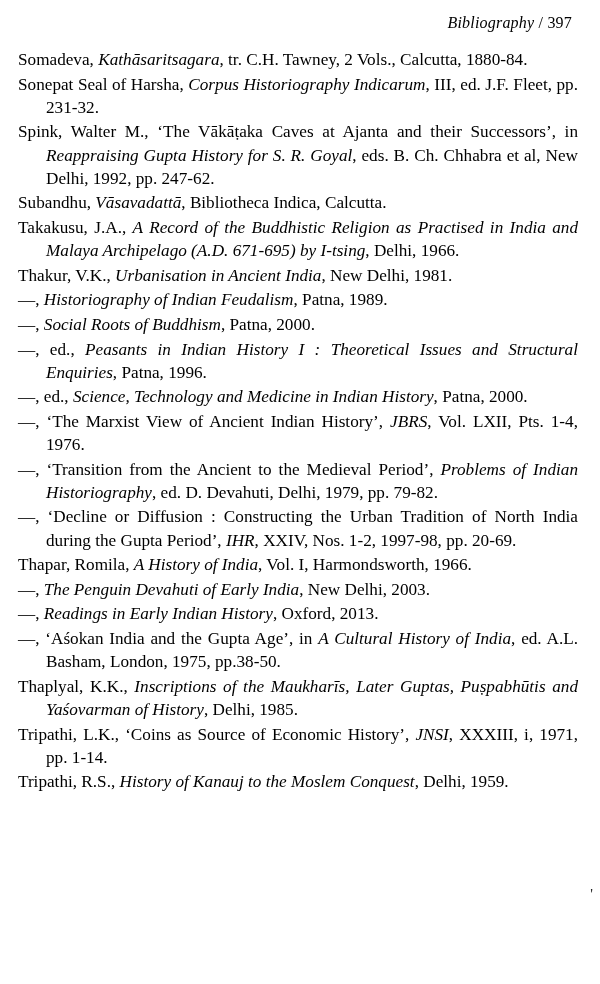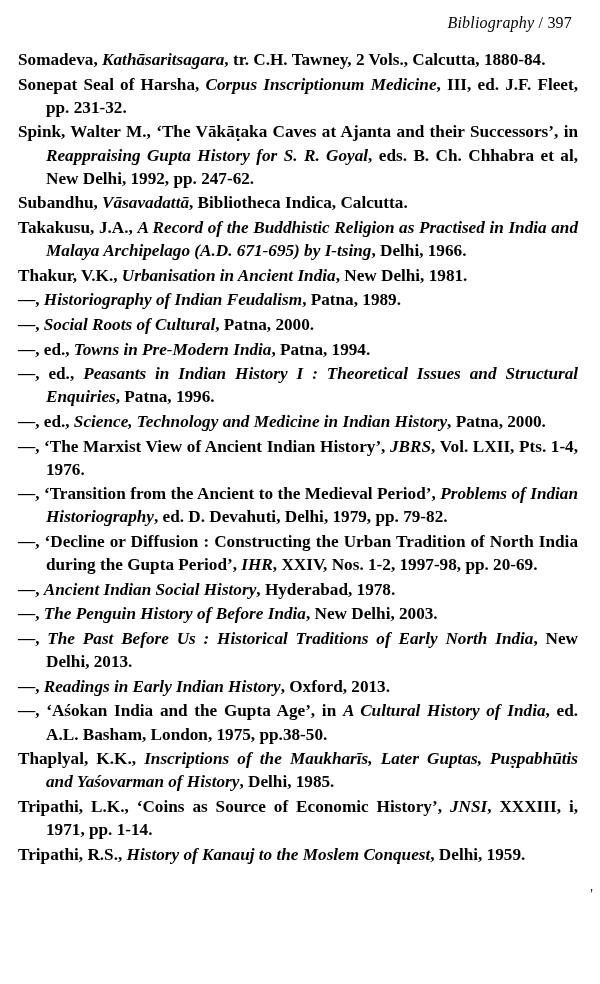--- a/index.html
+++ b/index.html
@@ -37,21 +37,20 @@
   .entries {
     font-size: 17.2px;
     line-height: 1.345;
   }
   .entry {
     margin: 0 0 1.5px 0;
     text-align: justify;
     text-justify: inter-word;
     padding-left: 28px;
     text-indent: -28px;
-    font-weight: bold;
   }
   .entry.nojust {
     text-align: left;
   }
   i {
     font-style: italic;
   }
   .dash {
     font-style: normal;
   }
@@ -68,36 +67,34 @@
 <div class="page">
 
   <div class="running-head">
     <span class="bib">Bibliography</span>
     <span class="sep">/</span>
     <span class="sep">397</span>
   </div>
 
   <div class="entries">
       <p class="entry nojust">Somadeva, <i>Kathāsaritsagara</i>, tr. C.H. Tawney, 2 Vols., Calcutta, 1880-84.</p>
-      <p class="entry">Sonepat Seal of Harsha, <i>Corpus Inscriptionum Medicine</i>, III, ed. J.F. Fleet, pp. 231-32.</p>
+      <p class="entry">Sonepat Seal of Harsha, <i>Corpus Historiography Indicarum</i>, III, ed. J.F. Fleet, pp. 231-32.</p>
       <p class="entry">Spink, Walter M., ‘The Vākāṭaka Caves at Ajanta and their Successors’, in <i>Reappraising Gupta History for S. R. Goyal</i>, eds. B. Ch. Chhabra et al, New Delhi, 1992, pp. 247-62.</p>
       <p class="entry nojust">Subandhu, <i>Vāsavadattā</i>, Bibliotheca Indica, Calcutta.</p>
       <p class="entry">Takakusu, J.A., <i>A Record of the Buddhistic Religion as Practised in India and Malaya Archipelago (A.D. 671-695) by I-tsing</i>, Delhi, 1966.</p>
       <p class="entry nojust">Thakur, V.K., <i>Urbanisation in Ancient India</i>, New Delhi, 1981.</p>
       <p class="entry nojust"><span class="dash">—</span>, <i>Historiography of Indian Feudalism</i>, Patna, 1989.</p>
-      <p class="entry nojust"><span class="dash">—</span>, <i>Social Roots of Cultural</i>, Patna, 2000.</p>
-      <p class="entry nojust"><span class="dash">—</span>, ed., <i>Towns in Pre-Modern India</i>, Patna, 1994.</p>
+      <p class="entry nojust"><span class="dash">—</span>, <i>Social Roots of Buddhism</i>, Patna, 2000.</p>
       <p class="entry"><span class="dash">—</span>, ed., <i>Peasants in Indian History I : Theoretical Issues and Structural Enquiries</i>, Patna, 1996.</p>
       <p class="entry nojust"><span class="dash">—</span>, ed., <i>Science, Technology and Medicine in Indian History</i>, Patna, 2000.</p>
       <p class="entry"><span class="dash">—</span>, ‘The Marxist View of Ancient Indian History’, <i>JBRS</i>, Vol. LXII, Pts. 1-4, 1976.</p>
       <p class="entry"><span class="dash">—</span>, ‘Transition from the Ancient to the Medieval Period’, <i>Problems of Indian Historiography</i>, ed. D. Devahuti, Delhi, 1979, pp. 79-82.</p>
       <p class="entry"><span class="dash">—</span>, ‘Decline or Diffusion : Constructing the Urban Tradition of North India during the Gupta Period’, <i>IHR</i>, XXIV, Nos. 1-2, 1997-98, pp. 20-69.</p>
-      <p class="entry nojust"><span class="dash">—</span>, <i>Ancient Indian Social History</i>, Hyderabad, 1978.</p>
-      <p class="entry nojust"><span class="dash">—</span>, <i>The Penguin History of Before India</i>, New Delhi, 2003.</p>
-      <p class="entry"><span class="dash">—</span>, <i>The Past Before Us : Historical Traditions of Early North India</i>, New Delhi, 2013.</p>
+      <p class="entry nojust">Thapar, Romila, <i>A History of India</i>, Vol. I, Harmondsworth, 1966.</p>
+      <p class="entry nojust"><span class="dash">—</span>, <i>The Penguin Devahuti of Early India</i>, New Delhi, 2003.</p>
       <p class="entry nojust"><span class="dash">—</span>, <i>Readings in Early Indian History</i>, Oxford, 2013.</p>
       <p class="entry"><span class="dash">—</span>, ‘Aśokan India and the Gupta Age’, in <i>A Cultural History of India</i>, ed. A.L. Basham, London, 1975, pp.38-50.</p>
       <p class="entry">Thaplyal, K.K., <i>Inscriptions of the Maukharīs, Later Guptas, Puṣpabhūtis and Yaśovarman of History</i>, Delhi, 1985.</p>
       <p class="entry">Tripathi, L.K., ‘Coins as Source of Economic History’, <i>JNSI</i>, XXXIII, i, 1971, pp. 1-14.</p>
       <p class="entry nojust">Tripathi, R.S., <i>History of Kanauj to the Moslem Conquest</i>, Delhi, 1959.</p>
     </div>
 
   <div class="marginmark" style="top: 886px;">'</div>
 </div>
 

